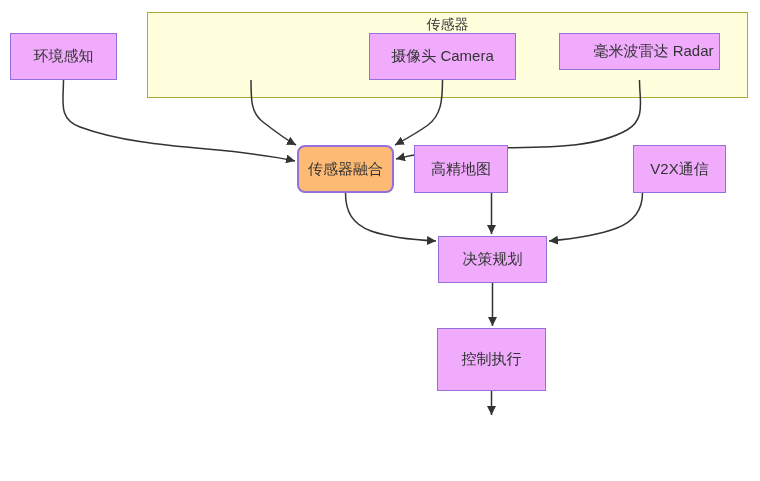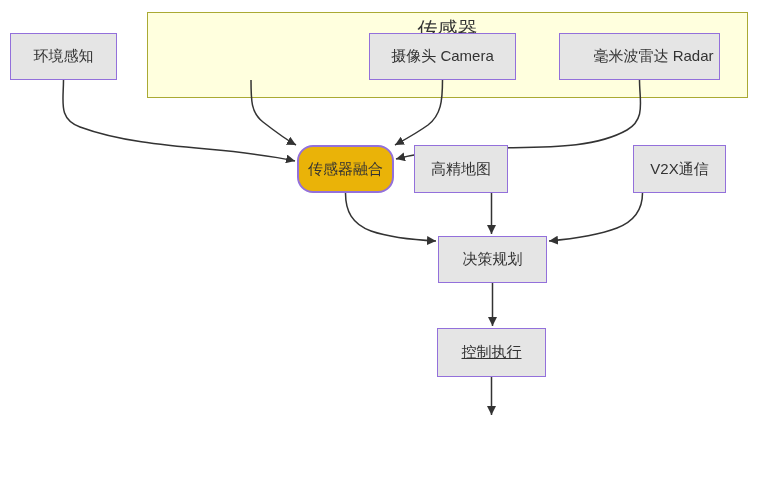--- a/index.html
+++ b/index.html
@@ -32,51 +32,51 @@
     background: #ffffde;
     border: 1px solid #aaaa33;
     box-sizing: border-box;
   }
   .subgraph-title {
     position: absolute;
     top: 3px;
     left: 0;
     right: 0;
     text-align: center;
-    font-size: 20px;
+    font-size: 14px;
     color: #333333;
   }
   .node {
     position: absolute;
     box-sizing: border-box;
-    background: #e5e5e5;
+    background: #f0abfc;
     border: 1px solid #9370db;
     color: #333333;
     font-size: 15px;
     display: flex;
     align-items: center;
     justify-content: center;
     text-align: center;
     white-space: nowrap;
   }
   .node.highlight {
-    background: #eab308;
+    background: #fdba74;
     border: 2px solid #9370db;
-    border-radius: 16px;
+    border-radius: 8px;
   }
   
   #n-env     { left: 10px;  top: 33px;  width: 107px; height: 47px; }
   #n-lidar   { left: 177px; top: 33px;  width: 148px; height: 47px; }
   #n-camera  { left: 369px; top: 33px;  width: 147px; height: 47px; }
-  #n-radar   { left: 559px; top: 33px;  width: 161px; height: 47px; padding-left: 28px; }
+  #n-radar   { left: 559px; top: 33px;  width: 161px; height: 37px; padding-left: 28px; }
   #n-fusion  { left: 297px; top: 145px; width: 97px;  height: 48px; }
   #n-hdmap   { left: 414px; top: 145px; width: 94px; height: 48px; }
   #n-v2x     { left: 590px; top: 145px; width: 93px; height: 48px; margin-left: 43px; }
   #n-decision{ left: 438px; top: 236px; width: 109px; height: 47px; }
-  #n-control { left: 437px; top: 328px; width: 109px; height: 49px; text-decoration: underline; }
+  #n-control { left: 437px; top: 328px; width: 109px; height: 63px; }
   #n-vehicle { left: 450px; top: 417px; width: 81px;  height: 46px; }
   .edge {
     fill: none;
     stroke: #333333;
     stroke-width: 1.5px;
   }
 </style>
 </head>
 <body>
 

